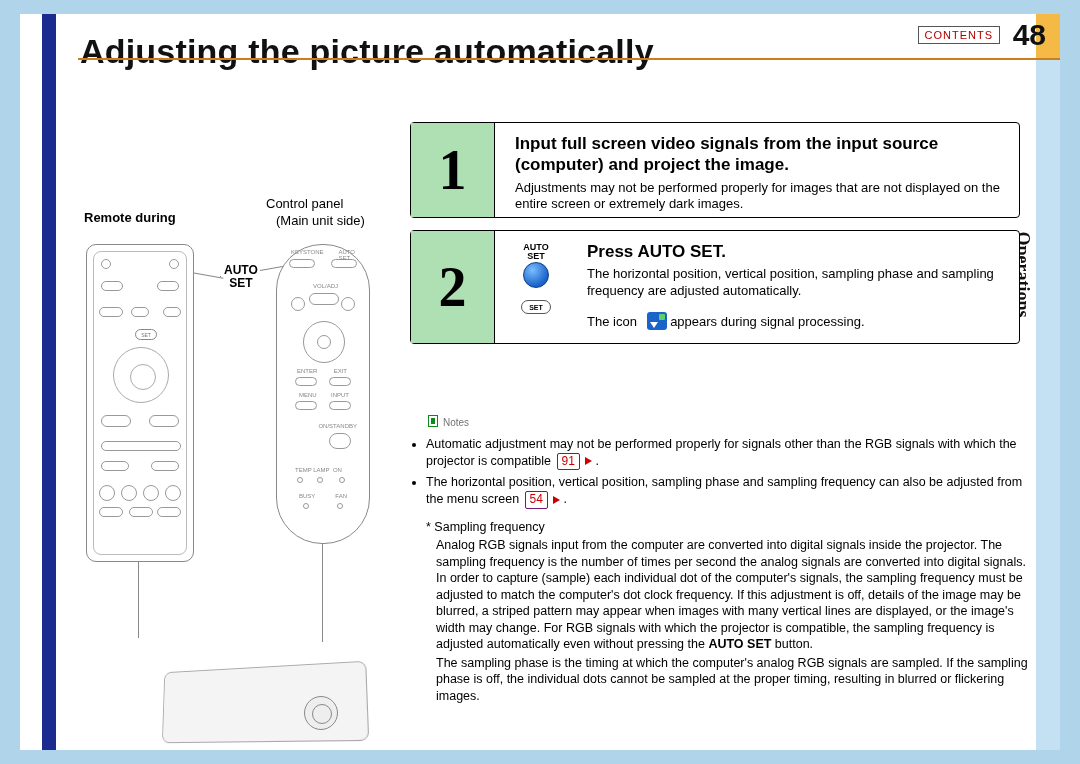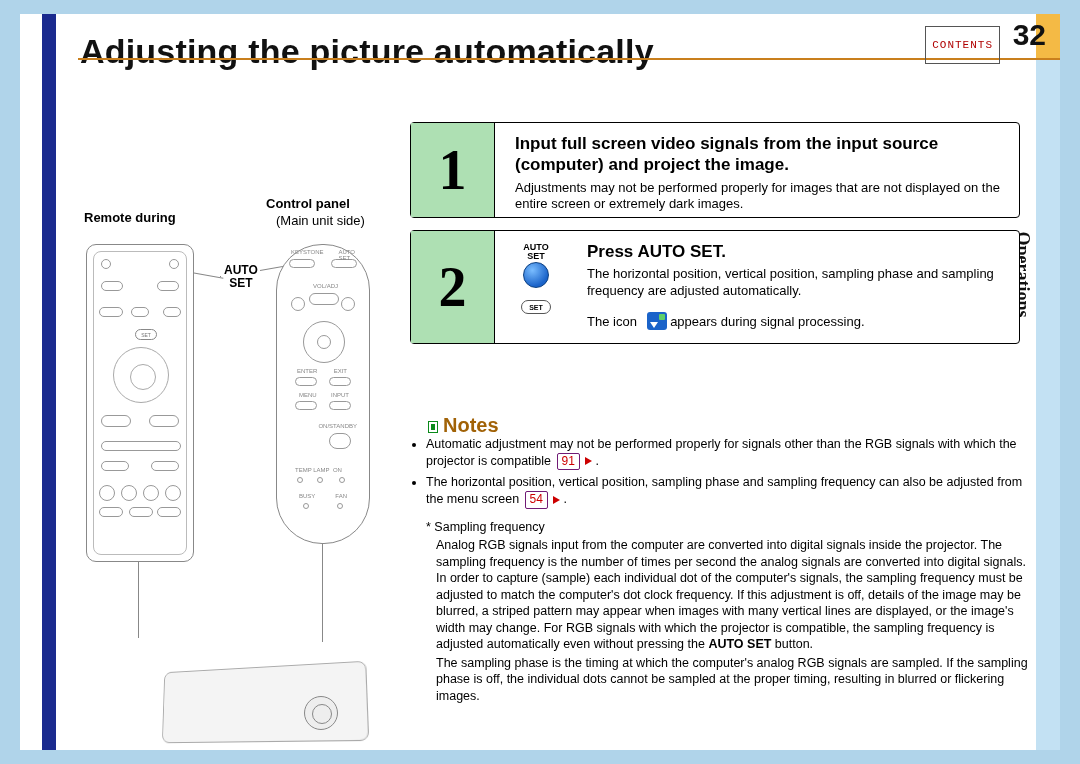--- a/index.html
+++ b/index.html
@@ -8,35 +8,35 @@
 
   .page { position: absolute; left: 20px; top: 14px; width: 1040px; height: 736px; background: #ffffff; }
 
   
   .spine { position: absolute; left: 22px; top: 0; width: 14px; height: 100%; background: #1a2a8e; }
   
   .under-header { position: absolute; left: 58px; right: 0; top: 44px; height: 2px; background: #c97f1d; }
 
   .header-title { position: absolute; left: 60px; top: 18px; font-size: 34px; font-weight: bold; color: #111; letter-spacing: 0.2px; }
 
-  .contents-btn { position: absolute; right: 60px; top: 12px; padding: 12px 6px; border: 1px solid #555; font-size: 11px; font-family: Liberation Mono, monospace; color: #b00000; letter-spacing: 1px; }
+  .contents-btn { position: absolute; right: 60px; top: 12px; padding: 2px 6px; border: 1px solid #555; font-size: 11px; font-family: Liberation Sans, sans-serif; color: #b00000; letter-spacing: 1px; }
   .page-num { position: absolute; right: 14px; top: 4px; font-size: 30px; font-weight: bold; color: #111; }
 
   
   .side-tab { position: absolute; right: 0; top: 0; width: 32px; height: 100%; }
   .side-tab .top { position:absolute; top:0; right:0; width:24px; height:44px; background:#f4ba45; }
   .side-tab .rest { position:absolute; top:44px; right:0; width:24px; height:calc(100% - 44px); background:#c3e1f3; }
   .side-tab-label { position:absolute; right:-12px; top:250px; width:100px; text-align:center; transform: rotate(90deg); transform-origin: center; font-size:18px; font-weight:bold; color:#111; font-family: Georgia, 'Times New Roman', serif; }
 
   .intro-text { position:absolute; left:390px; top:56px; width:610px; font-size:13.2px; line-height:1.35; color:#000; }
 
   
   .left-col { position:absolute; left:50px; top:164px; width:320px; font-size:13px; color:#000; }
   .remote-label { font-weight:bold; position:absolute; top:32px; left:14px; font-size:13px; }
-  .cp-label { font-weight:bold; position:absolute; top:18px; left:196px; font-size:13px; }
+  .cp-label { font-weight:normal; position:absolute; top:18px; left:196px; font-size:13px; }
   .cp-sub { position:absolute; top:35px; left:206px; font-size:13px; }
   .autoset-label { position:absolute; top:86px; left:154px; font-size:12px; font-weight:bold; text-align:center; line-height:1.05; }
 
   
   .remote { position:absolute; left:16px; top:66px; width:108px; height:318px; background:#fff; border:1px solid #888; border-radius:10px; }
   .remote .inner { position:absolute; left:6px; top:6px; right:6px; bottom:6px; border:1px solid #bbb; border-radius:8px; }
   .remote .btn { position:absolute; background:#fff; border:1px solid #999; border-radius:3px; }
   .remote .btn.round { border-radius:50%; }
   .remote .set-btn { position:absolute; left:48px; top:84px; width:22px; height:11px; border:1px solid #888; border-radius:6px; font-size:5px; text-align:center; line-height:11px; color:#777; }
   .remote .dpad { position:absolute; left:26px; top:102px; width:56px; height:56px; border:1px solid #aaa; border-radius:50%; }
@@ -70,21 +70,21 @@
   .step2 .content { margin-left:84px; padding-left:82px; padding-top:2px; position:relative; }
   .step2 .icons { position:absolute; left:94px; top:12px; width:62px; }
   .step2 .icon-label { font-size:9px; font-weight:bold; line-height:0.95; text-align:center; }
   .step2 .blue-btn { width:26px; height:26px; border-radius:50%; background: radial-gradient(circle at 35% 30%, #7abdff, #1a63c9 70%); border:1px solid #0a3e80; margin:2px auto 12px; }
   .step2 .set-pill { width:30px; height:14px; border:1px solid #555; border-radius:7px; font-size:7px; font-weight:bold; text-align:center; line-height:13px; margin:0 auto; }
   .step2 .mini-icon { position:absolute; left:310px; top:72px; width:20px; height:18px; background:#1a63c9; border-radius:3px; }
   .step2 .mini-icon::after { content:''; position:absolute; right:2px; top:2px; width:6px; height:6px; background:#5fd06a; border-radius:1px; }
   .step2 .mini-icon-arrow { position:absolute; left:3px; bottom:2px; width:0; height:0; border-left:4px solid transparent; border-right:4px solid transparent; border-top:6px solid #fff; }
 
   
-  .notes-head { position:absolute; left:408px; top:400px; font-size:20px; color:#a16207;font-weight:bold; }
+  .notes-head { position:absolute; left:408px; top:400px; font-size:10px; color:#737373; }
   .notes-head .bullet { display:inline-block; width:10px; height:12px; border:1px solid #0a8a1a; margin-right:5px; position:relative; top:1px; }
   .notes-head .bullet::after{ content:''; position:absolute; left:2px; top:2px; width:4px; height:6px; background:#0a8a1a; }
 
   .notes-body { position:absolute; left:392px; top:420px; width:624px; font-size:12.5px; line-height:1.32; }
   .notes-body ul { margin:2px 0 10px 14px; padding:0; }
   .notes-body li { margin-bottom:4px; }
   .ref-box { display:inline-block; border:1px solid #701a75; color:#cc0000; padding:0 4px; font-size:12px; border-radius:2px; margin:0 2px; }
   .arrow-r { display:inline-block; width:0; height:0; border-top:4px solid transparent; border-bottom:4px solid transparent; border-left:7px solid #cc0000; margin-left:3px; vertical-align:middle; }
 
   .para-head { margin-top:10px; margin-left:14px; }
@@ -98,21 +98,21 @@
   <div class="side-tab">
     <div class="top"></div>
     <div class="rest"></div>
   </div>
   <div class="side-tab-label">Operations</div>
 
   <div class="header-title">Adjusting the picture automatically</div>
   <div class="under-header"></div>
 
   <div class="contents-btn">CONTENTS</div>
-  <div class="page-num">32</div>
+  <div class="page-num">48</div>
 
 
   <div class="left-col">
     <div class="remote-label">Remote during</div>
     <div class="cp-label">Control panel</div>
     <div class="cp-sub">(Main unit side)</div>
     <div class="autoset-label">
       <span>AUTO</span><br>
       <span>SET</span>
     </div>

